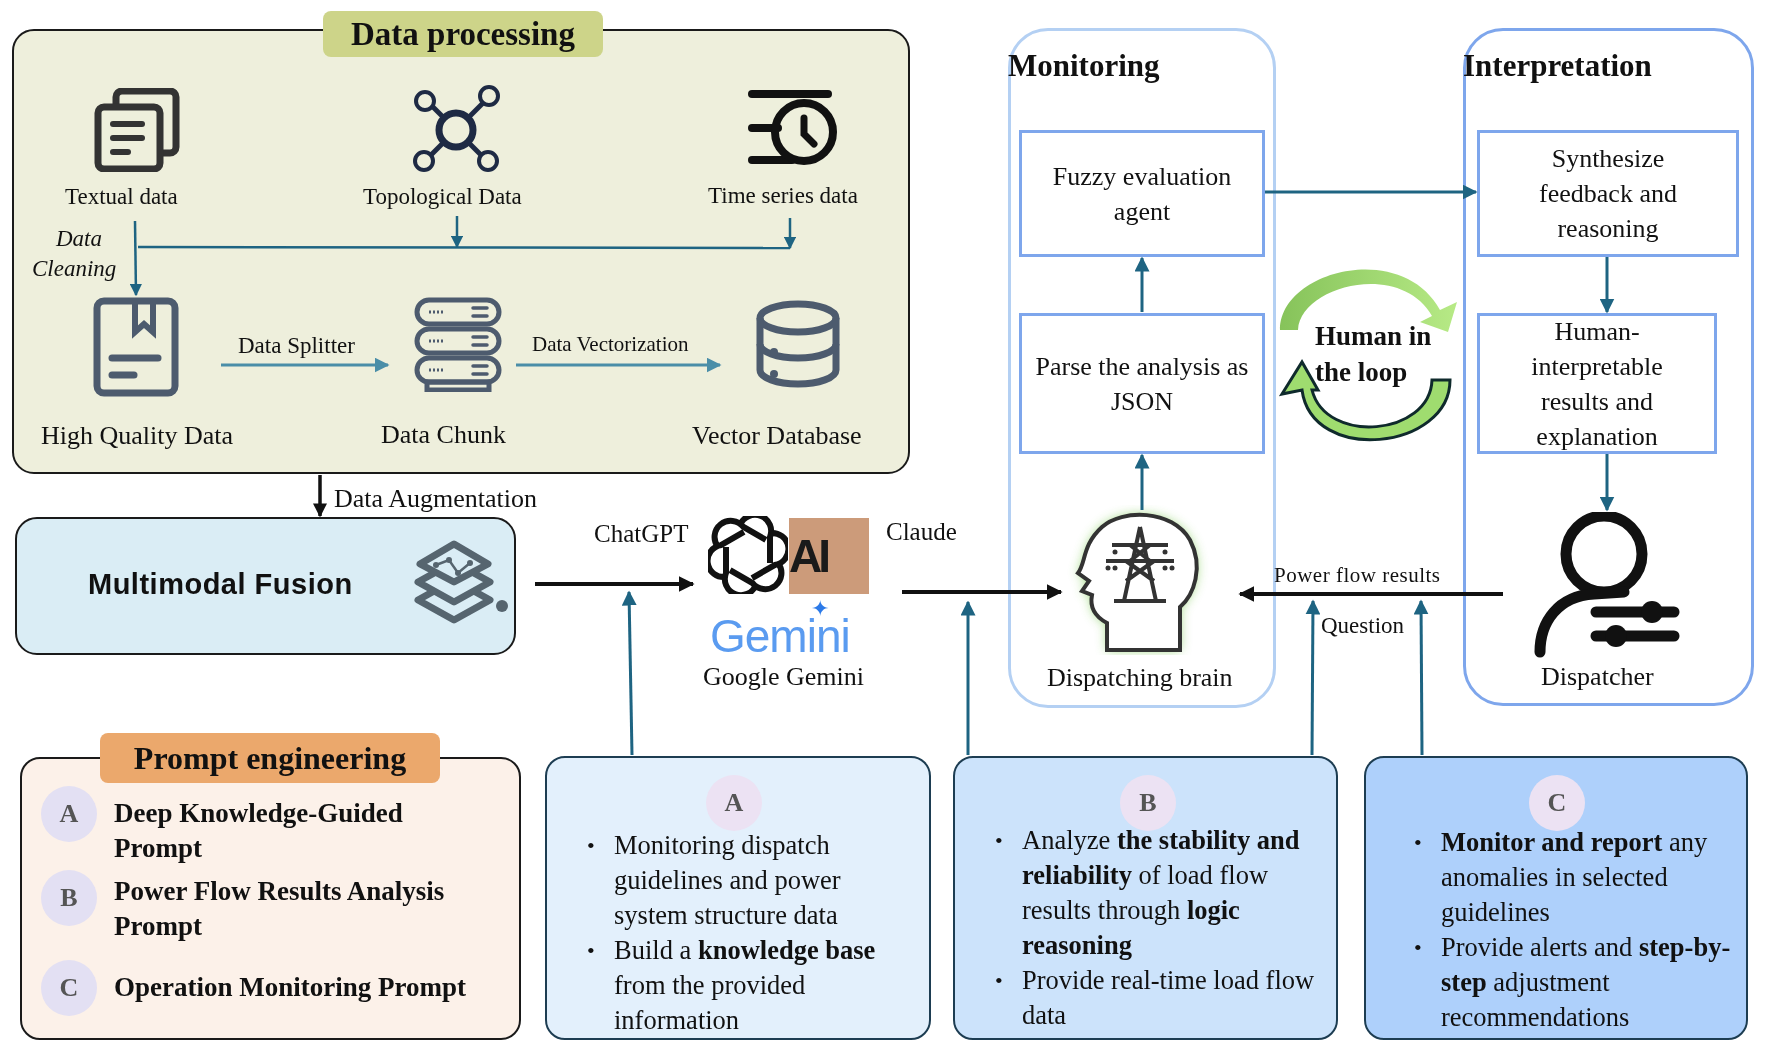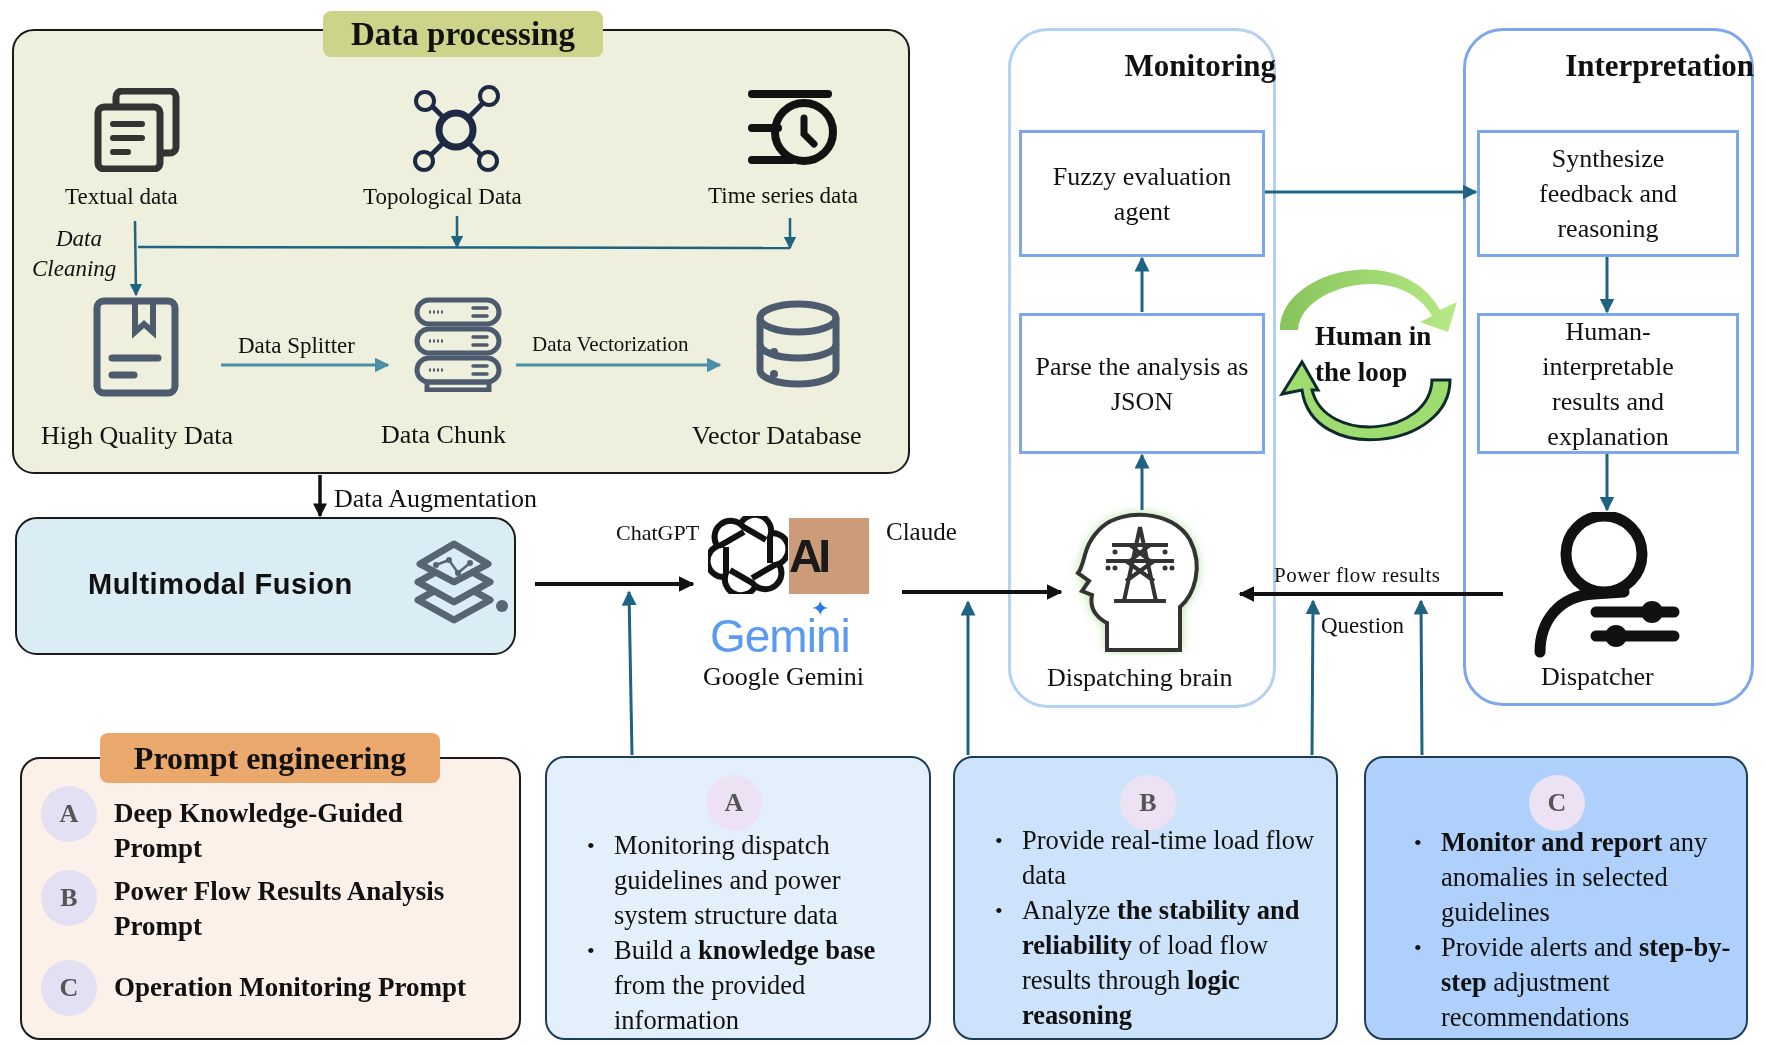--- a/index.html
+++ b/index.html
@@ -14,21 +14,21 @@
   .lbl { font-size:23px; white-space:nowrap; }
   .lbl-lg { font-size:26px; white-space:nowrap; }
   .lbl-sm { font-size:21px; white-space:nowrap; }
 
   #mf-box { left:15px; top:517px; width:501px; height:138px; background:#daedf5; border:2.5px solid #1a1a1a; border-radius:22px; box-sizing:border-box; }
   #mf-label { left:88px; top:568px; font-size:29px; font-weight:bold; font-family:"Liberation Sans", sans-serif; letter-spacing:0.5px; }
 
   .lane { border:3px solid #a9c8f1; border-radius:40px; box-sizing:border-box; background:#fff; }
   #mon-lane { left:1008px; top:28px; width:268px; height:680px; border-color:#b4d0f3; }
   #int-lane { left:1463px; top:28px; width:291px; height:678px; border-color:#7ea6ec; }
-  .lane-title { font-size:31px; font-weight:bold; text-align:right; }
+  .lane-title { font-size:31px; font-weight:bold; text-align:left; }
 
   .step { border:3px solid #7ea6ec; background:#fff; box-sizing:border-box; display:flex; align-items:center; justify-content:center; text-align:center; font-size:26px; line-height:35px; padding:17px 6px; }
 
   #pe-box { left:20px; top:757px; width:501px; height:283px; background:#fcf1e9; border:2.5px solid #1a1a1a; border-radius:20px; box-sizing:border-box; }
   #pe-title { left:100px; top:733px; width:340px; height:50px; background:#eba86c; border-radius:8px; font-size:32px; font-weight:bold; line-height:50px; text-align:center; }
   .pe-badge { width:56px; height:56px; border-radius:50%; background:#e3e0f3; color:#555; font-size:26px; font-weight:bold; text-align:center; line-height:56px; }
   .pe-text { font-size:27px; font-weight:bold; line-height:35px; }
 
   .card { top:756px; height:284px; border:2.5px solid #1d3d52; border-radius:20px; box-sizing:border-box; }
   #card-a { left:545px; width:386px; background:#e3f0fc; }
@@ -141,21 +141,21 @@
     <path d="M46 44 L12 26 L46 6 L80 26 Z" fill="#daedf5"></path>
   </g>
   <polyline points="28,27 41,22 50,35 62,25" fill="none" stroke="#56656f" stroke-width="2.5"></polyline>
   <circle cx="28" cy="27" r="3" fill="#56656f"></circle>
     <circle cx="41" cy="22" r="3" fill="#56656f"></circle>
   <circle cx="50" cy="35" r="3" fill="#56656f"></circle>
     <circle cx="62" cy="25" r="3" fill="#56656f"></circle>
   <circle cx="94" cy="68" r="6" fill="#56656f"></circle>
 </svg>
 
-<div class="abs lbl" style="left:616px;top:520px;font-size:22px">ChatGPT</div>
+<div class="abs lbl" style="left:594px;top:520px;font-size:25px">ChatGPT</div>
 <svg class="abs" style="left:708px;top:516px" width="80" height="78" viewBox="0 0 80 78">
   <g fill="none" stroke="#111" stroke-width="6" transform="translate(40,39)">
     <g>
         <path d="M-8,-30 A16 16 0 0 1 22,-18 L22,8"></path>
       </g>
     <g transform="rotate(60)">
         <path d="M-8,-30 A16 16 0 0 1 22,-18 L22,8"></path>
       </g>
     <g transform="rotate(120)">
         <path d="M-8,-30 A16 16 0 0 1 22,-18 L22,8"></path>
@@ -220,21 +220,21 @@
   <path d="M178 130 C178 200 40 215 30 140 L10 144 L30 112 L46 140 L40 140 C54 195 158 186 160 130 Z" fill="#9fdc6f" stroke="#0f2a2c" stroke-width="3"></path>
 </svg>
 <div class="abs bold" style="left:1315px;top:318px;font-size:27px;line-height:36px">
   <div>Human in</div>
   <div>the loop</div>
 </div>
 
 <div id="int-lane" class="abs lane"></div>
 <div class="abs lane-title" style="left:1463px;top:48px;width:291px">Interpretation</div>
 <div class="abs step" style="left:1477px;top:130px;width:262px;height:127px;padding:0 40px">Synthesize feedback and reasoning</div>
-<div class="abs step" style="left:1477px;top:313px;width:262px;height:141px;padding:0 30px">Human-interpretable results and explanation</div>
+<div class="abs step" style="left:1477px;top:313px;width:240px;height:141px;padding:0 30px">Human-interpretable results and explanation</div>
 <svg class="abs" style="left:1534px;top:512px" width="146" height="146" viewBox="0 0 146 146">
   <circle cx="70" cy="42" r="38" fill="none" stroke="#111" stroke-width="11"></circle>
   <path d="M6 140 C6 110 24 84 60 82 L90 80" fill="none" stroke="#111" stroke-width="11" stroke-linecap="round"></path>
   <line x1="62" y1="100" x2="140" y2="100" stroke="#111" stroke-width="11" stroke-linecap="round"></line>
   <line x1="62" y1="124" x2="140" y2="124" stroke="#111" stroke-width="11" stroke-linecap="round"></line>
   <circle cx="118" cy="100" r="11" fill="#111"></circle>
   <circle cx="82" cy="124" r="11" fill="#111"></circle>
 </svg>
 <div class="abs lbl-lg" style="left:1541px;top:662px">Dispatcher</div>
 
@@ -253,22 +253,22 @@
 <div id="card-a" class="abs card">
   <div class="abs card-badge" style="left:159px;top:17px">A</div>
   <ul style="left:40px;top:70px;width:330px">
       <li><span>Monitoring dispatch guidelines and power system structure data</span></li>
       <li><span>Build a </span><b>knowledge base</b><span> from the provided information</span></li>
     </ul>
 </div>
 <div id="card-b" class="abs card">
   <div class="abs card-badge" style="left:165px;top:17px">B</div>
   <ul style="left:40px;top:65px;width:335px">
+      <li><span>Analyze </span><b>the stability and reliability</b><span> of load flow results through </span><b>logic reasoning</b></li>
       <li><span>Provide real-time load flow data</span></li>
-      <li><span>Analyze </span><b>the stability and reliability</b><span> of load flow results through </span><b>logic reasoning</b></li>
     </ul>
 </div>
 <div id="card-c" class="abs card">
   <div class="abs card-badge" style="left:163px;top:17px">C</div>
   <ul style="left:48px;top:67px;width:330px">
       <li><b>Monitor and report</b><span> any anomalies in selected guidelines</span></li>
       <li><span>Provide alerts and </span><b>step-by-step</b><span> adjustment recommendations</span></li>
     </ul>
 </div>
 

